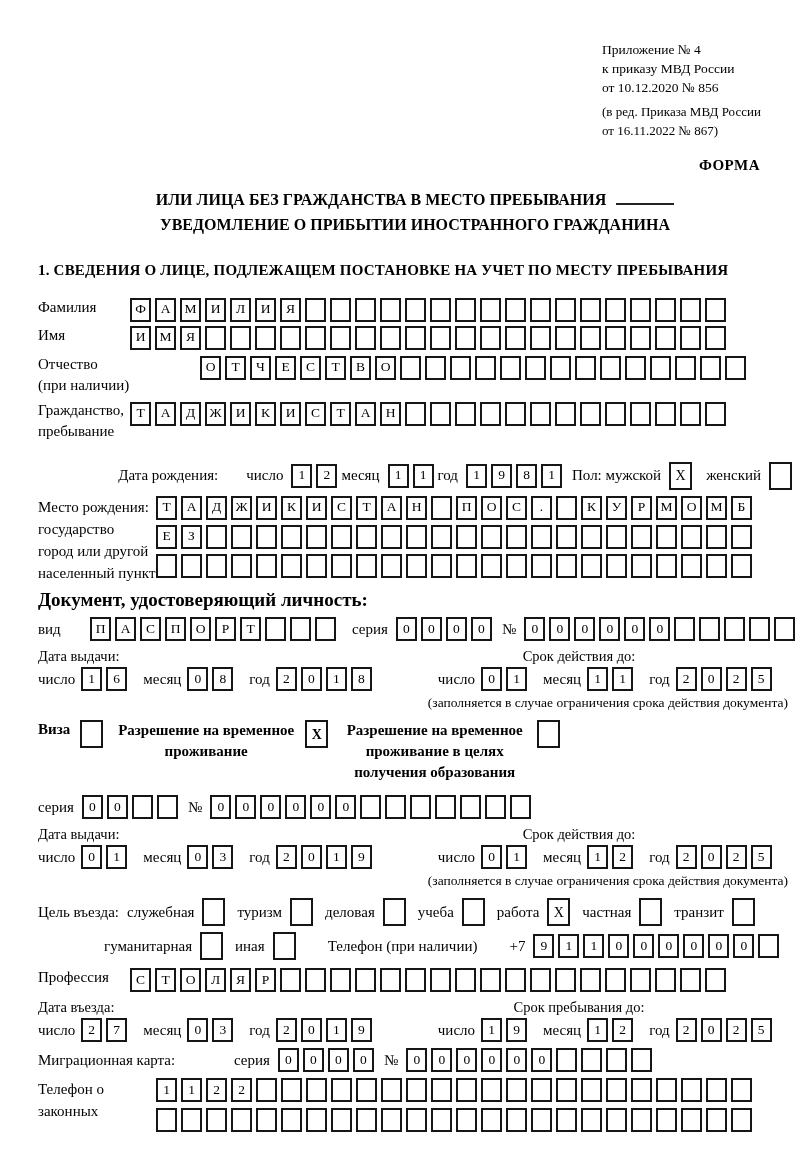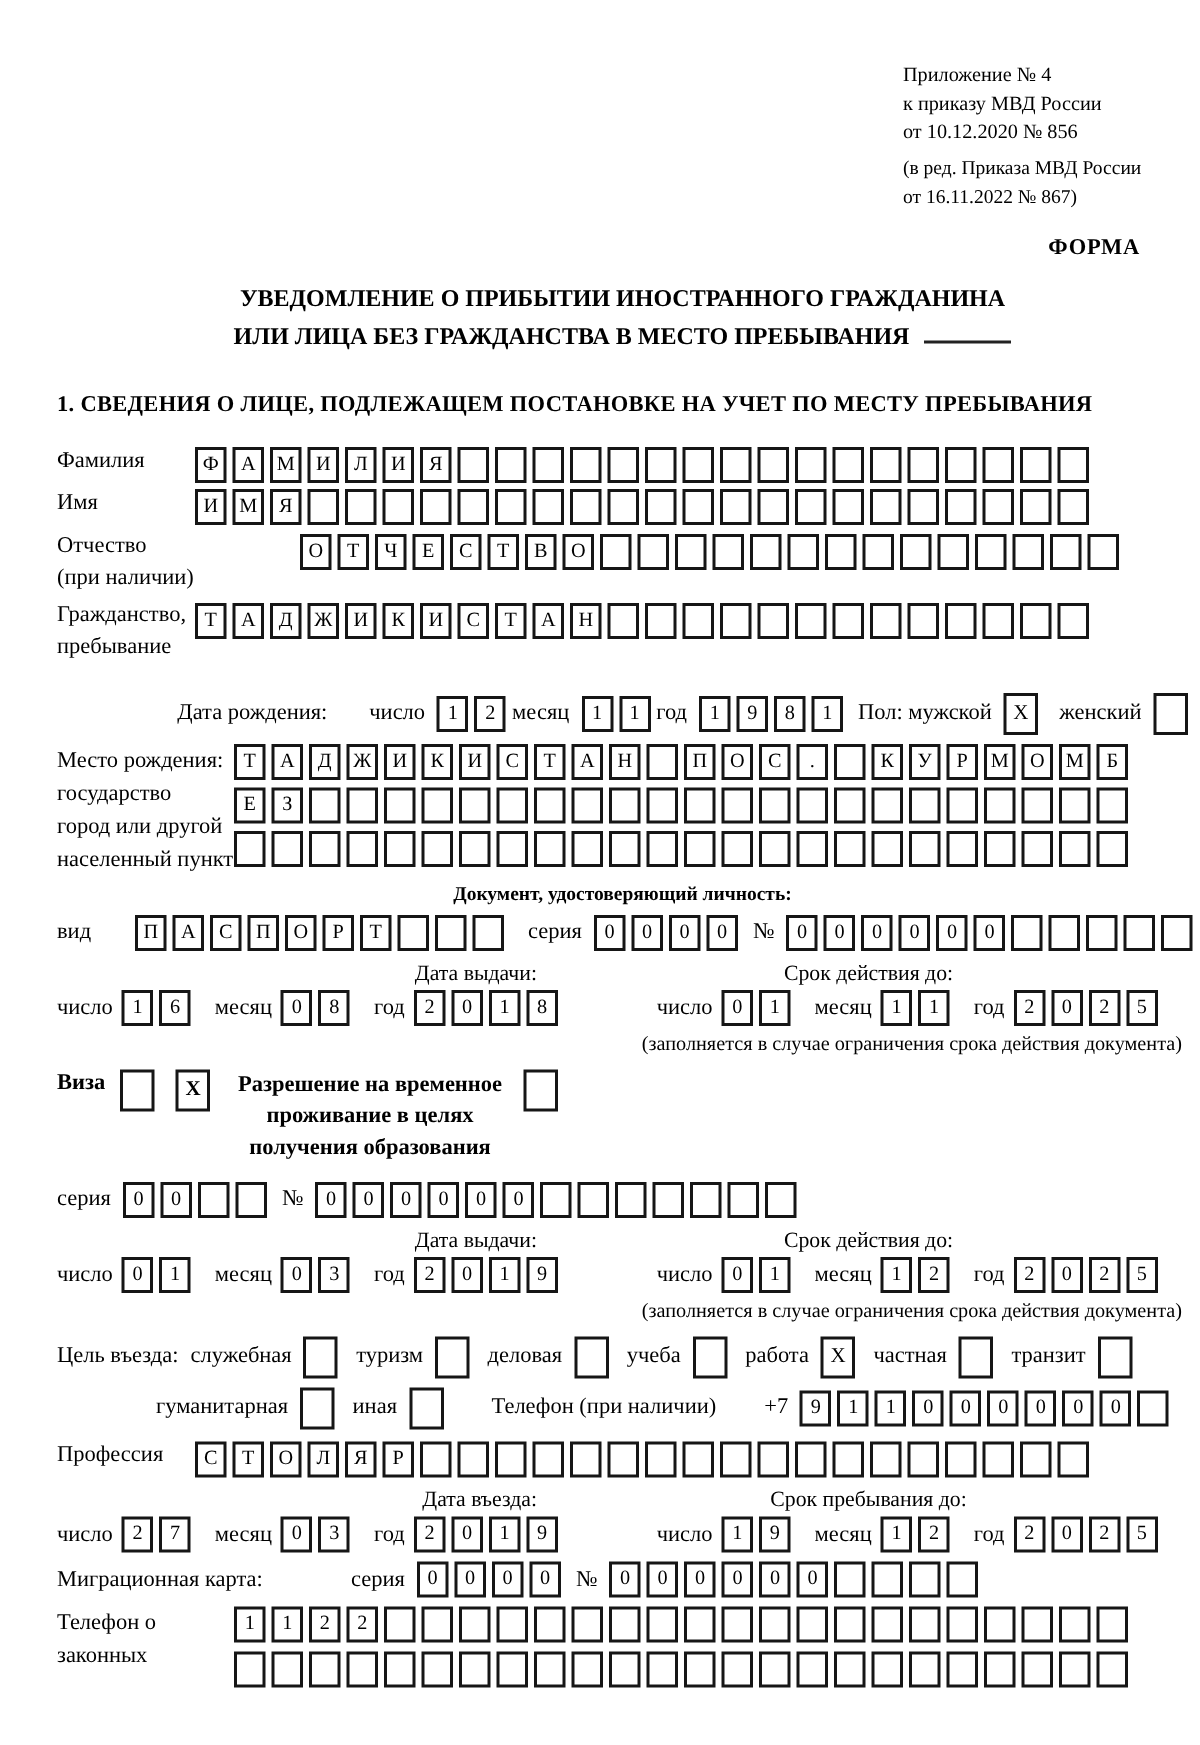--- a/index.html
+++ b/index.html
@@ -28,27 +28,27 @@
     font-size:13.5px;background:#fff;
   }
   .checkbox{
     flex:0 0 auto;width:19px;height:24px;border:2px solid #161616;background:#fff;
     display:flex;align-items:center;justify-content:center;font-size:14px;
   }
   .label{flex:0 0 auto;}
   .w92{width:92px;} .w162{width:162px;} .w118{width:118px;}
   .two-line{line-height:21px;}
   .mt2{margin-top:2px;}
-  .center-bold{text-align:center;font-weight:bold;font-size:13px;margin:2px 0 6px 0;}
+  .center-bold{text-align:left;font-weight:bold;font-size:19px;margin:2px 0 6px 0;}
   
   .dategrp{display:flex;align-items:center;}
   .dategrp .dl{margin-right:6px;}
   .dategrp .dl2{margin-left:12px;margin-right:6px;}
   .dateheads{display:flex;font-size:14.5px;margin-top:6px;margin-bottom:2px;}
-  .dh-left{width:320px;text-align:right;}
+  .dh-left{width:320px;text-align:left;}
   .dh-right{width:330px;text-align:center;margin-left:56px;}
   .note-right{text-align:right;font-size:13.5px;padding-right:4px;margin:1px 0 8px 0;}
   
   .opts{display:flex;align-items:flex-start;margin-top:6px;margin-bottom:12px;font-weight:bold;}
   .opt{display:flex;align-items:flex-start;margin-right:14px;}
   .opt .olabel{margin-right:10px;}
   .opt .wrap{display:inline-block;text-align:center;line-height:21px;}
   .w170{width:178px;} .w185{width:185px;}
   
   .purpose{align-items:center;}
@@ -66,24 +66,24 @@
     <div>Приложение № 4</div>
     <div>к приказу МВД России</div>
     <div>от 10.12.2020 № 856</div>
     <div class="amend gap">(в ред. Приказа МВД России</div>
     <div class="amend">от 16.11.2022 № 867)</div>
   </div>
 
   <div class="forma">ФОРМА</div>
 
   <div class="title">
-    <div>УВЕДОМЛЕНИЕ О ПРИБЫТИИ ИНОСТРАННОГО ГРАЖДАНИНА</div>
     <div>
       <span>ИЛИ ЛИЦА БЕЗ ГРАЖДАНСТВА В МЕСТО ПРЕБЫВАНИЯ</span><span class="title-underline"></span>
     </div>
+    <div>УВЕДОМЛЕНИЕ О ПРИБЫТИИ ИНОСТРАННОГО ГРАЖДАНИНА</div>
   </div>
 
   <div class="sec">1. СВЕДЕНИЯ О ЛИЦЕ, ПОДЛЕЖАЩЕМ ПОСТАНОВКЕ НА УЧЕТ ПО МЕСТУ ПРЕБЫВАНИЯ</div>
 
   <div class="row">
     <span class="label w92">Фамилия</span>
     <span class="cells">
         <span class="cell">Ф</span>
         <span class="cell">А</span>
         <span class="cell">М</span>
@@ -411,20 +411,21 @@
 
 
   <div class="opts">
     <div class="opt">
       <span class="olabel">Виза</span>
       <span class="cells">
           <span class="checkbox"></span>
         </span>
     </div>
     <div class="opt">
+      <span class="olabel wrap w170">Разрешение на временное проживание</span>
       <span class="cells">
           <span class="checkbox">X</span>
         </span>
     </div>
     <div class="opt" style="margin-right:0;">
       <span class="olabel wrap w185">Разрешение на временное проживание в целях получения образования</span>
       <span class="cells">
           <span class="checkbox"></span>
         </span>
     </div>

